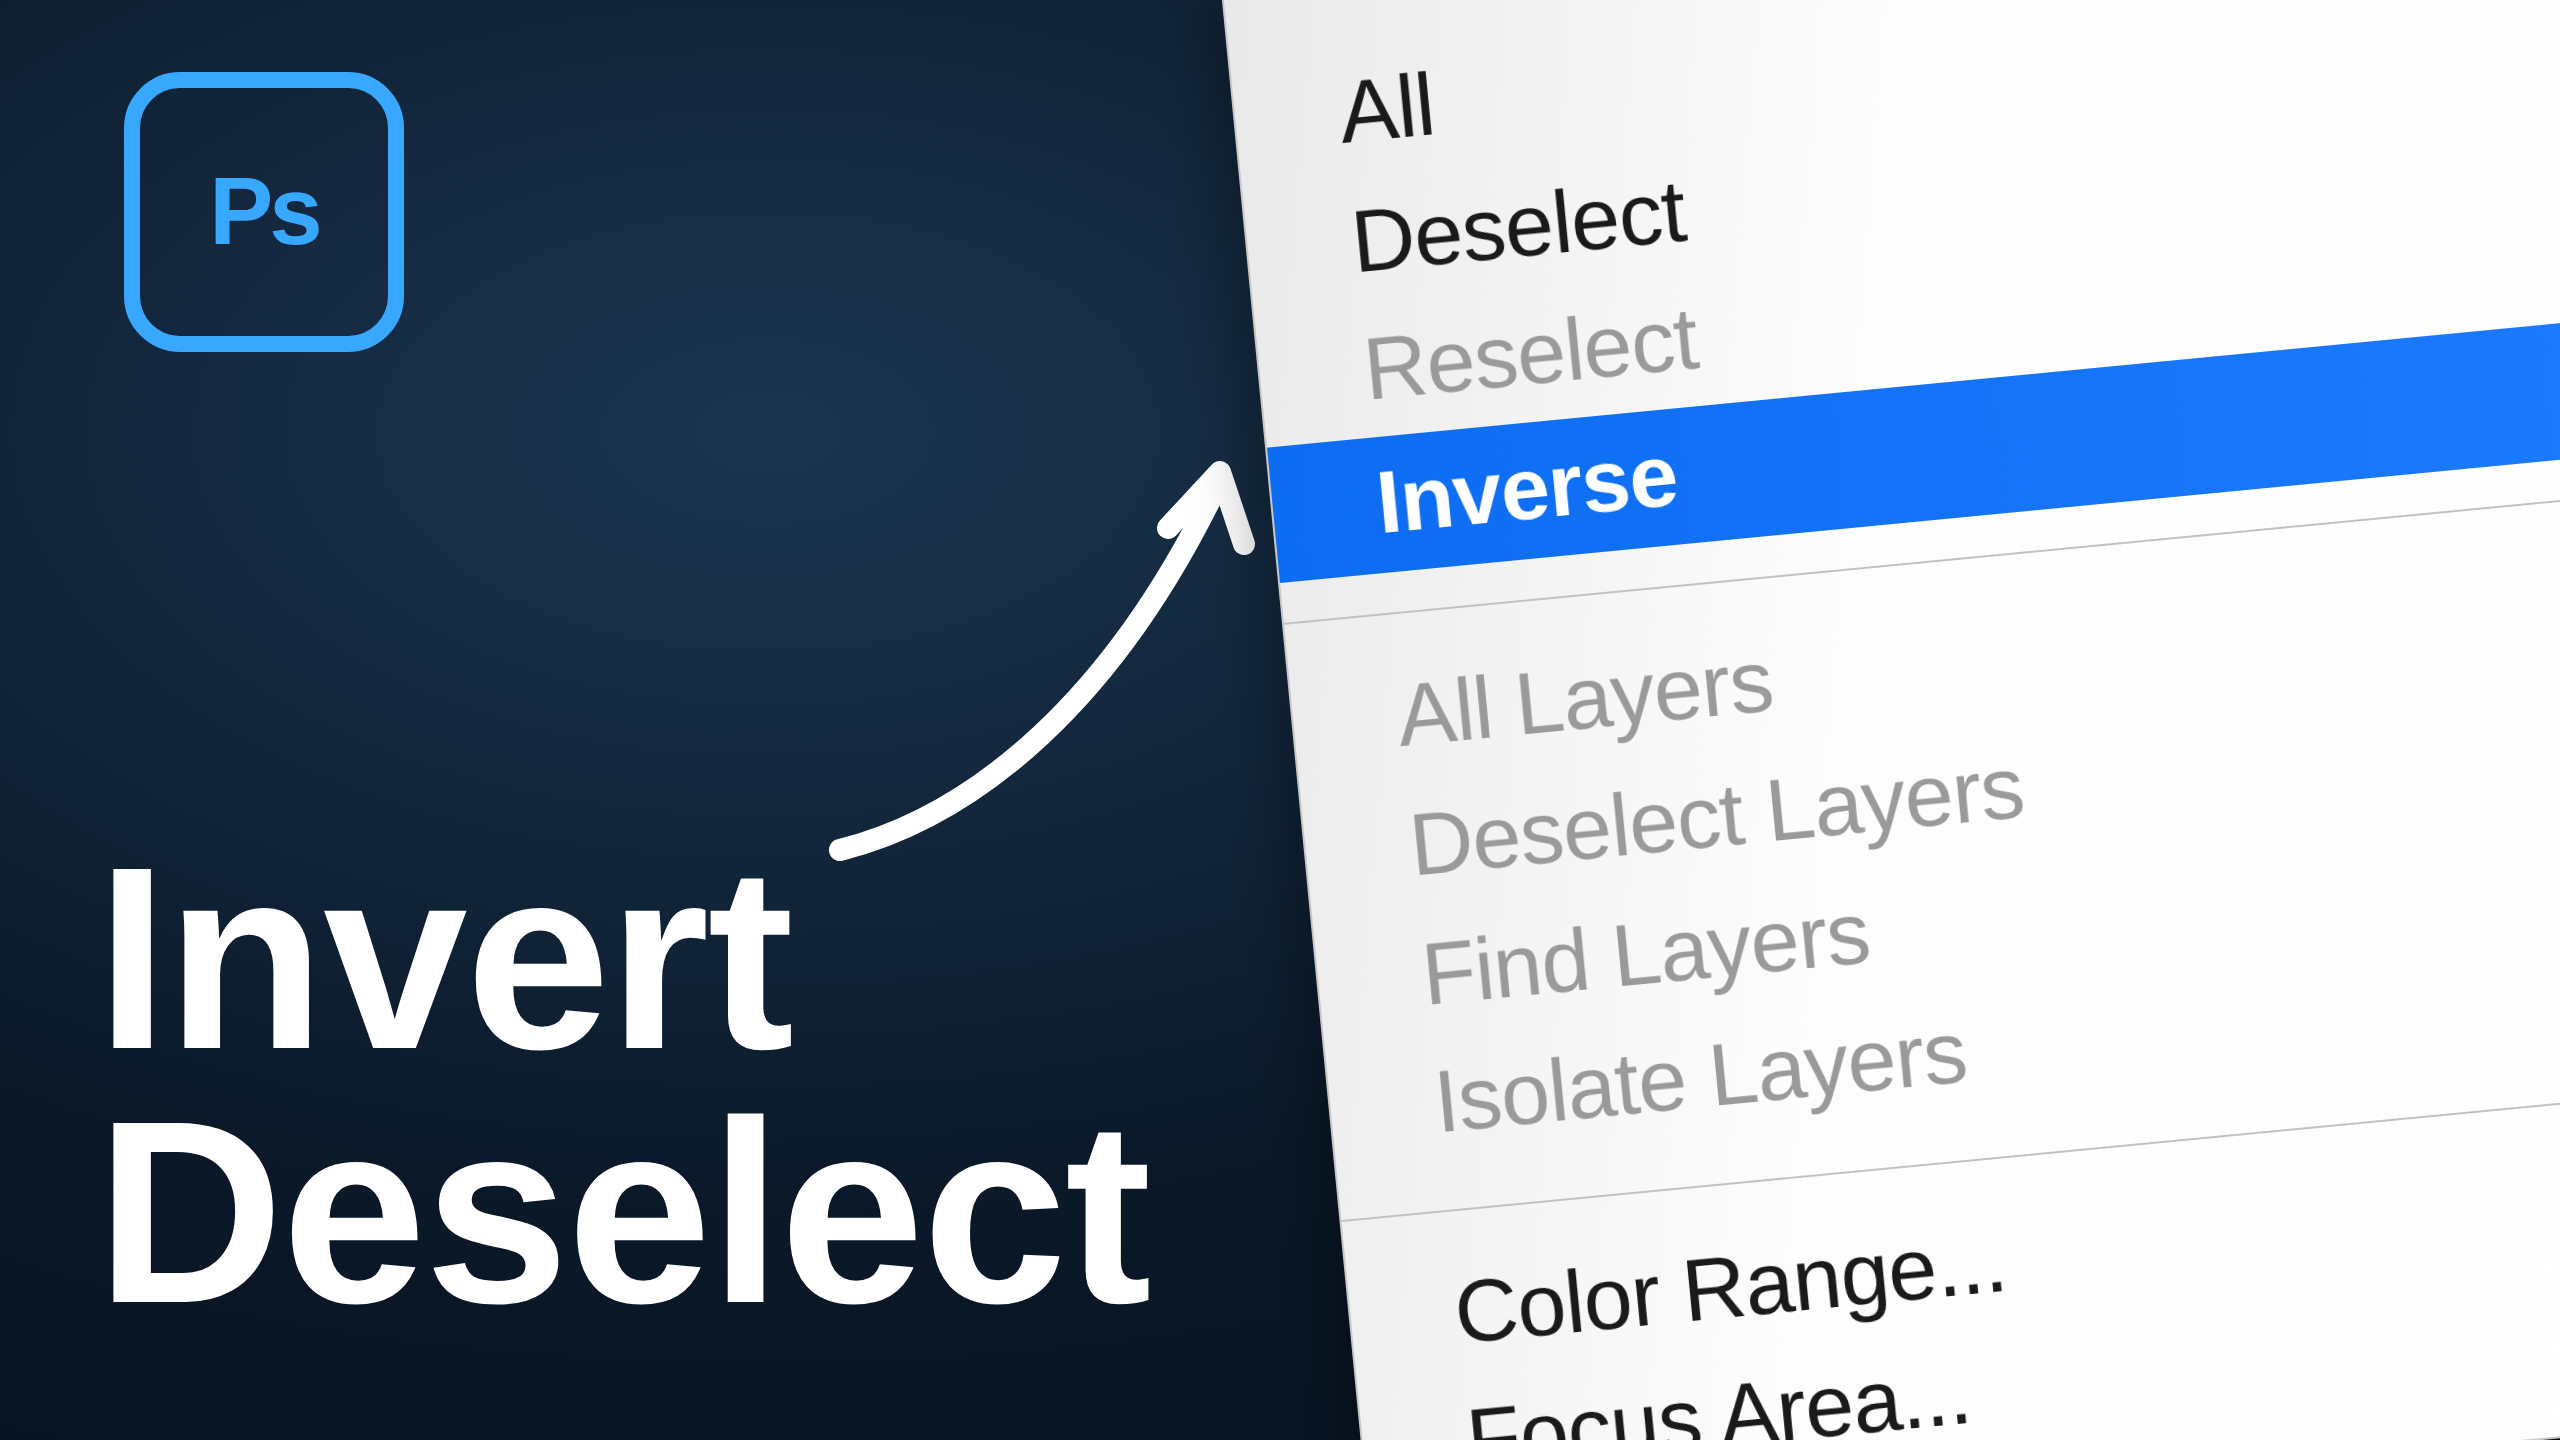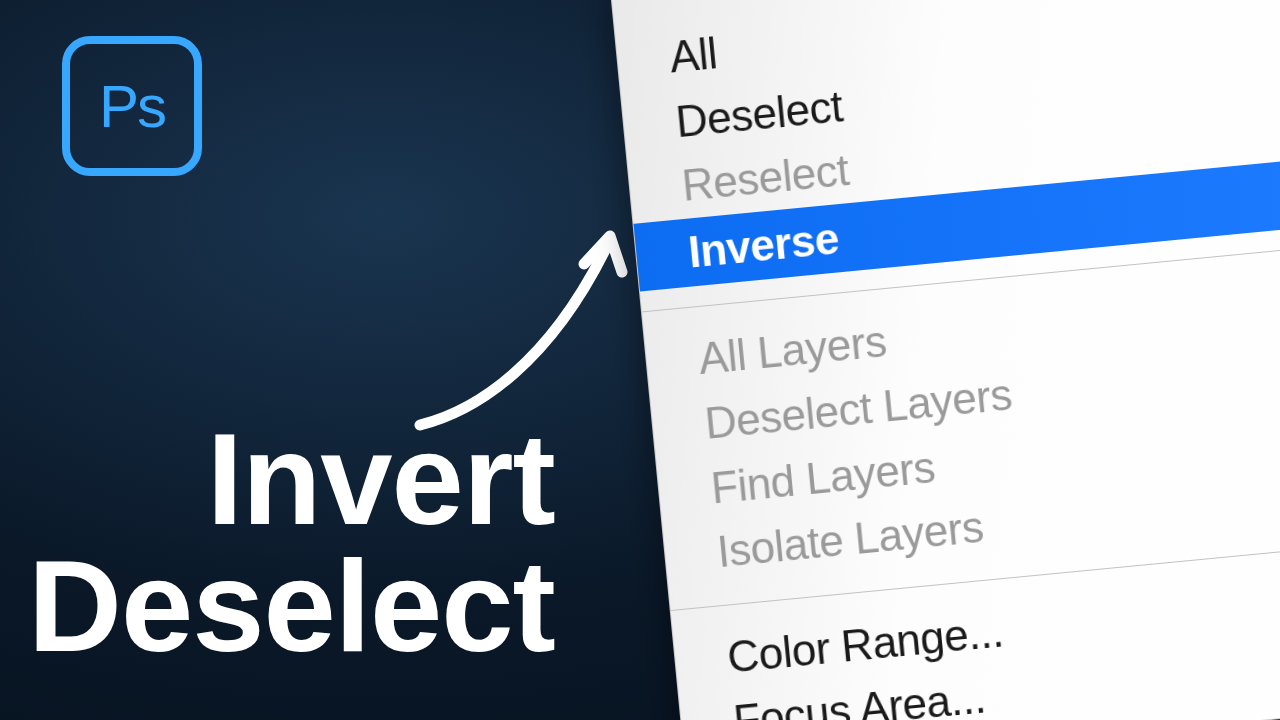--- a/index.html
+++ b/index.html
@@ -18,37 +18,36 @@
     width: 140px;
     height: 140px;
     border: 8px solid #37a7ff;
     border-radius: 28px;
     display: flex;
     align-items: center;
     justify-content: center;
   }
   .ps-icon span {
     color: #37a7ff;
-    font-weight: 400;
-    font-size: 60px;
+    font-weight: 700;
+    font-size: 48px;
     letter-spacing: -2px;
     font-family: -apple-system, "Segoe UI", Arial, sans-serif;
   }
 
   
   .title {
     position: absolute;
-    left: 28px;
+    left: 48px;
     top: 416px;
     color: #ffffff;
     font-weight: 900;
     font-size: 130px;
     line-height: 0.98;
     letter-spacing: -1px;
-    text-align: right;
   }
 
   
   .arrow {
     position: absolute;
     left: 400px;
     top: 210px;
     width: 240px;
     height: 230px;
   }

